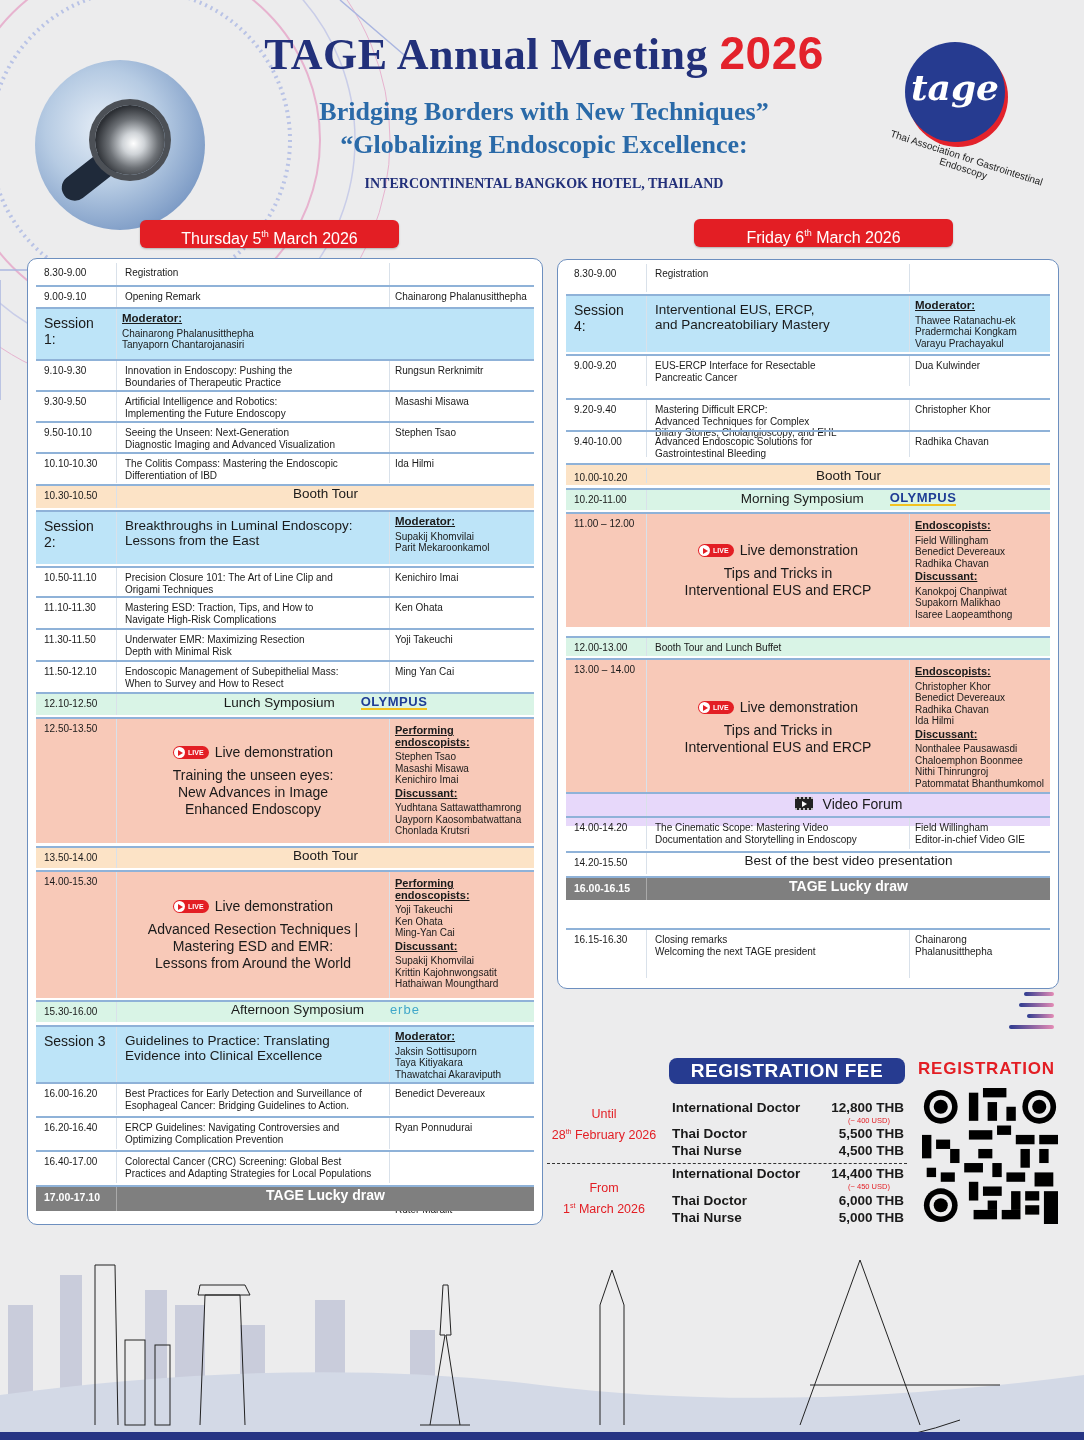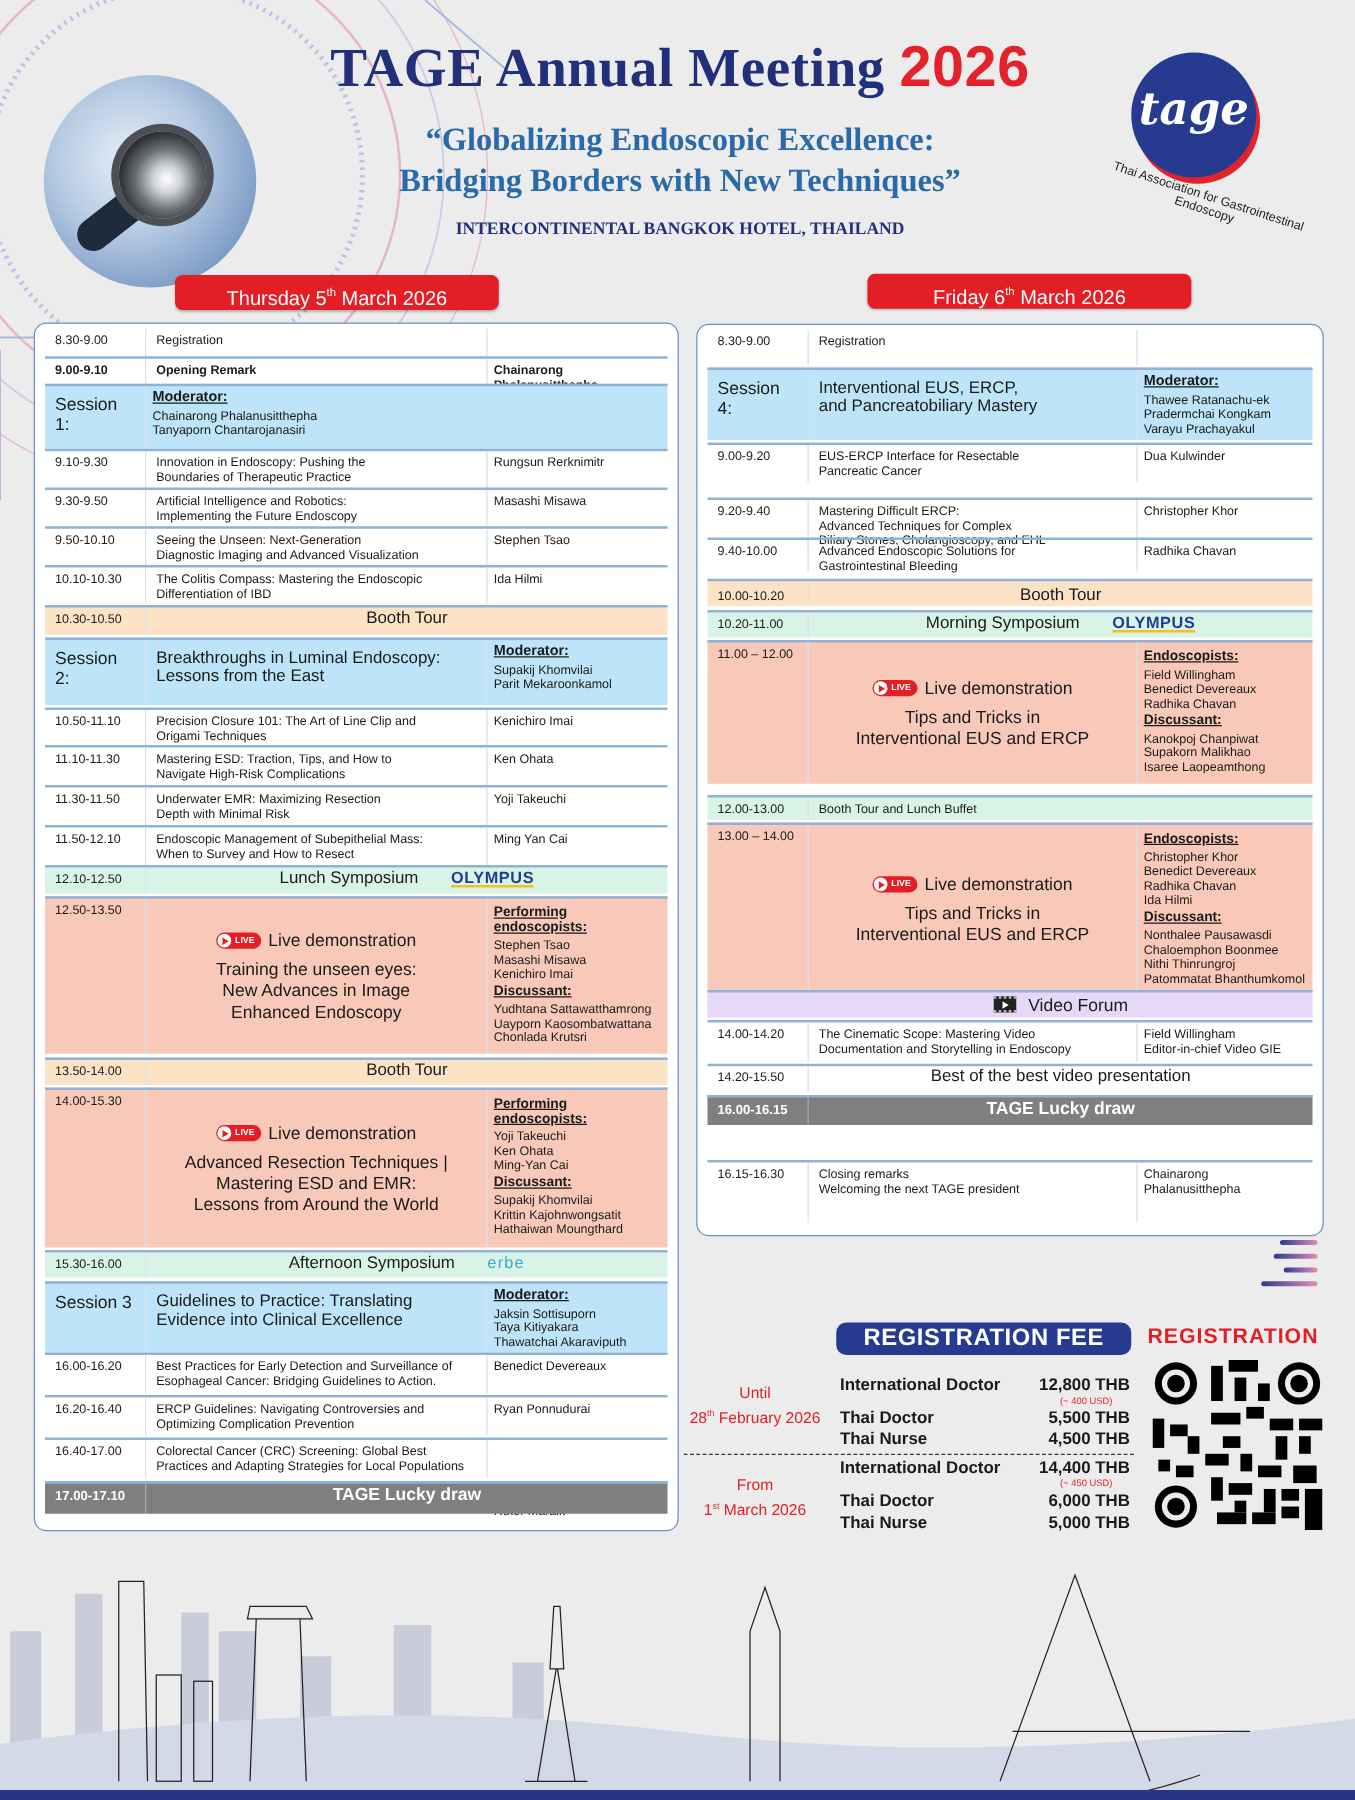--- a/index.html
+++ b/index.html
@@ -113,42 +113,42 @@
 
 <div class="hero-img">
   <div class="tube"></div>
     <div class="scope"></div>
 </div>
 
 <div class="title">
   <span>TAGE Annual Meeting</span> <span class="year">2026</span>
 </div>
 <div class="subtitle">
+  <div>Bridging Borders with New Techniques”</div>
   <div>“Globalizing Endoscopic Excellence:</div>
-  <div>Bridging Borders with New Techniques”</div>
 </div>
 <div class="venue">INTERCONTINENTAL BANGKOK HOTEL, THAILAND</div>
 
 <div class="logo">
   <div class="disc">
       <span>tage</span>
     </div>
   <div class="caption">Thai Association for Gastrointestinal Endoscopy</div>
 </div>
 
 <div class="day-badge" style="left:140px; top:220px; width:259px;">
   <span>Thursday 5</span><sup>th</sup><span> March 2026</span>
 </div>
 <div class="day-badge" style="left:694px; top:219px; width:259px;">
   <span>Friday 6</span><sup>th</sup><span> March 2026</span>
 </div>
 
 <div class="panel" id="p1" style="left:27px; top:258px; width:516px; height:967px;">
     <div class="row plain" style="white-space: pre-line; top: 4px; height: 22px; border-top: none;"><div class="t" style="white-space: pre-line;">8.30-9.00</div><div class="m" style="white-space: pre-line;"><span style="white-space: pre-line;">Registration</span></div><div class="s" style="white-space: pre-line; width: 144px;"><div style="white-space: pre-line;"></div></div></div>
-    <div class="row plain" style="white-space: pre-line; top: 26px; height: 22px; font-weight: bold;"><div class="t" style="white-space: pre-line;">9.00-9.10</div><div class="m" style="white-space: pre-line;"><span style="white-space: pre-line;">Opening Remark</span></div><div class="s" style="white-space: pre-line; width: 144px;"><div style="white-space: pre-line;">Chainarong Phalanusitthepha</div></div></div>
+    <div class="row plain" style="white-space: pre-line; top: 26px; height: 22px;"><div class="t" style="white-space: pre-line;">9.00-9.10</div><div class="m" style="white-space: pre-line;"><span style="white-space: pre-line;">Opening Remark</span></div><div class="s" style="white-space: pre-line; width: 144px;"><div style="white-space: pre-line;">Chainarong Phalanusitthepha</div></div></div>
     <div class="row session" style="white-space: pre-line; top: 48px; height: 52px;"><div class="t" style="white-space: pre-line;">Session 1:</div><div class="s" style="white-space: pre-line; width: 144px;"><div class="h" style="white-space: pre-line;">Moderator:</div><div style="white-space: pre-line;">Chainarong Phalanusitthepha
 Tanyaporn Chantarojanasiri</div></div></div>
     <div class="row plain" style="white-space: pre-line; top: 100px; height: 31px;"><div class="t" style="white-space: pre-line;">9.10-9.30</div><div class="m" style="white-space: pre-line;"><span style="white-space: pre-line;">Innovation in Endoscopy: Pushing the
 Boundaries of Therapeutic Practice</span></div><div class="s" style="white-space: pre-line; width: 144px;"><div style="white-space: pre-line;">Rungsun Rerknimitr</div></div></div>
     <div class="row plain" style="white-space: pre-line; top: 131px; height: 31px;"><div class="t" style="white-space: pre-line;">9.30-9.50</div><div class="m" style="white-space: pre-line;"><span style="white-space: pre-line;">Artificial Intelligence and Robotics:
 Implementing the Future Endoscopy</span></div><div class="s" style="white-space: pre-line; width: 144px;"><div style="white-space: pre-line;">Masashi Misawa</div></div></div>
     <div class="row plain" style="white-space: pre-line; top: 162px; height: 31px;"><div class="t" style="white-space: pre-line;">9.50-10.10</div><div class="m" style="white-space: pre-line;"><span style="white-space: pre-line;">Seeing the Unseen: Next-Generation
 Diagnostic Imaging and Advanced Visualization</span></div><div class="s" style="white-space: pre-line; width: 144px;"><div style="white-space: pre-line;">Stephen Tsao</div></div></div>
     <div class="row plain" style="white-space: pre-line; top: 193px; height: 31px;"><div class="t" style="white-space: pre-line;">10.10-10.30</div><div class="m" style="white-space: pre-line;"><span style="white-space: pre-line;">The Colitis Compass: Mastering the Endoscopic
 Differentiation of IBD</span></div><div class="s" style="white-space: pre-line; width: 144px;"><div style="white-space: pre-line;">Ida Hilmi</div></div></div>
@@ -217,21 +217,21 @@
 Isaree Laopeamthong</div></div></div>
     <div class="row lunchbuffet" style="white-space: pre-line; top: 376px; height: 20px;"><div class="t" style="white-space: pre-line;">12.00-13.00</div><div class="m" style="white-space: pre-line; border-right: none;"><span style="white-space: pre-line;">Booth Tour and Lunch Buffet</span></div></div>
     <div class="row live" style="white-space: pre-line; top: 398px; height: 137px;"><div class="t" style="white-space: pre-line;">13.00 – 14.00</div><div class="m" style="white-space: pre-line;"><div class="live-line" style="white-space: pre-line;"><span class="live-badge" style="white-space: pre-line;"><span class="dot" style="white-space: pre-line;"></span><span style="white-space: pre-line;">LIVE</span></span><span style="white-space: pre-line;">Live demonstration</span></div><div style="white-space: pre-line;">Tips and Tricks in
 Interventional EUS and ERCP</div></div><div class="s" style="white-space: pre-line; width: 140px;"><div class="h" style="white-space: pre-line;">Endoscopists:</div><div style="white-space: pre-line;">Christopher Khor
 Benedict Devereaux
 Radhika Chavan
 Ida Hilmi</div><div class="h" style="white-space: pre-line;">Discussant:</div><div style="white-space: pre-line;">Nonthalee Pausawasdi
 Chaloemphon Boonmee
 Nithi Thinrungroj
 Patommatat Bhanthumkomol</div></div></div>
-    <div class="row video" style="white-space: pre-line; top: 532px; height: 22px;"><div class="t" style="white-space: pre-line;"></div><div class="m" style="white-space: pre-line; border-right: none;"><span class="film-icon" style="white-space: pre-line;"></span><span style="white-space: pre-line;">Video Forum</span></div></div>
+    <div class="row video" style="white-space: pre-line; top: 532px; height: 34px;"><div class="t" style="white-space: pre-line;"></div><div class="m" style="white-space: pre-line; border-right: none;"><span class="film-icon" style="white-space: pre-line;"></span><span style="white-space: pre-line;">Video Forum</span></div></div>
     <div class="row plain" style="white-space: pre-line; top: 556px; height: 33px;"><div class="t" style="white-space: pre-line;">14.00-14.20</div><div class="m" style="white-space: pre-line;"><span style="white-space: pre-line;">The Cinematic Scope: Mastering Video
 Documentation and Storytelling in Endoscopy</span></div><div class="s" style="white-space: pre-line; width: 140px;"><div style="white-space: pre-line;">Field Willingham
 Editor-in-chief Video GIE</div></div></div>
     <div class="row full" style="white-space: pre-line; top: 591px; height: 23px;"><div class="t" style="white-space: pre-line;">14.20-15.50</div><div class="m" style="white-space: pre-line; border-right: none;"><span style="white-space: pre-line;">Best of the best video presentation</span></div></div>
     <div class="row full" style="white-space: pre-line; top: 616px; height: 22px;"><div class="t" style="white-space: pre-line;">15.50-16.00</div><div class="m" style="white-space: pre-line; border-right: none;"><span style="white-space: pre-line;">Award Session</span></div></div>
     <div class="row draw" style="white-space: pre-line; top: 616px; height: 24px;"><div class="t" style="white-space: pre-line;">16.00-16.15</div><div class="m" style="white-space: pre-line; border-right: none;"><span style="white-space: pre-line;">TAGE Lucky draw</span></div></div>
     <div class="row plain" style="white-space: pre-line; top: 668px; height: 50px;"><div class="t" style="white-space: pre-line;">16.15-16.30</div><div class="m" style="white-space: pre-line;"><span style="white-space: pre-line;">Closing remarks
 Welcoming the next TAGE president</span></div><div class="s" style="white-space: pre-line; width: 140px;"><div style="white-space: pre-line;">Chainarong Phalanusitthepha</div></div></div>
   </div>
 

